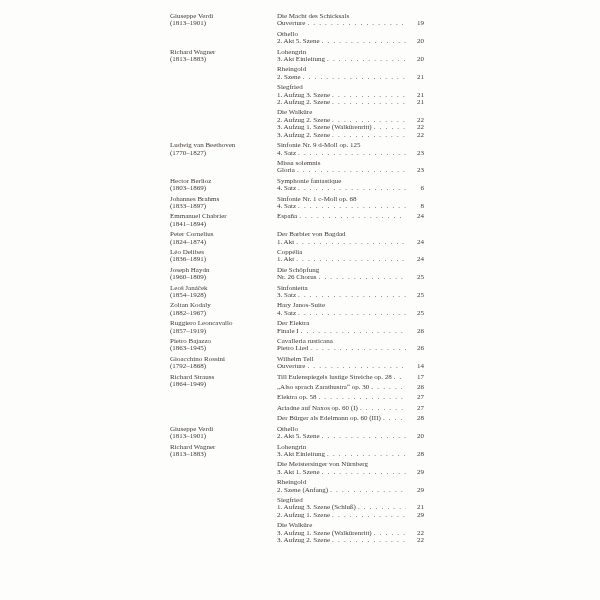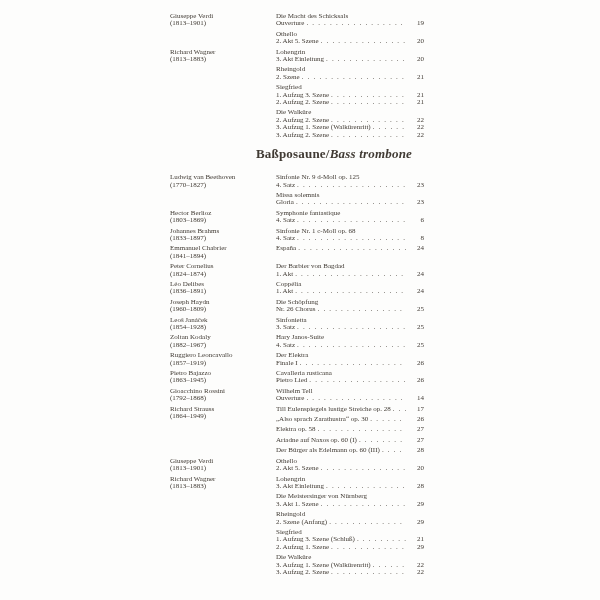--- a/index.html
+++ b/index.html
@@ -8,26 +8,26 @@
   body {
     background: #fdfdfc;
     font-family: "Liberation Serif", "DejaVu Serif", serif;
     color: #413b34;
     position: relative;
     overflow: hidden;
   }
   .page { position: absolute; inset: 0; }
   .content { position: absolute; left: 170px; top: 13px; width: 254px; }
 
-  .entry { display: flex; align-items: flex-start; margin-bottom: 3px; }
+  .entry { display: flex; align-items: flex-start; margin-bottom: 3px; gap: 25px; }
   .composer { flex: 0 0 82px; width: 82px; padding-right: 4px; }
   .works { flex: 1 1 auto; min-width: 0; }
 
   .cname, .cdates, .wtitle, .item { font-size: 7px; line-height: 7.4px; white-space: nowrap; }
-  .work { margin-bottom: 3px; margin-left: 24px; }
+  .work { margin-bottom: 3px; }
   .work:last-child { margin-bottom: 0; }
 
   .item { display: flex; align-items: flex-start; }
   .ilabel { white-space: nowrap; flex: 0 0 auto; }
   .leader { flex: 1 1 auto; overflow: hidden; white-space: nowrap; margin: 0 2px; color: #4c463e; }
   .leader::after {
     content: ". . . . . . . . . . . . . . . . . . . . . . . . . . . . . . . . . . . . . . . . . . . . . . . . . .";
     letter-spacing: 1.2px;
   }
   .pnum { flex: 0 0 16px; width: 16px; text-align: right; }
@@ -126,21 +126,20 @@
               <div class="item">
                 <span class="ilabel">3. Aufzug 2. Szene</span>
                 <span class="leader"></span>
                 <span class="pnum">22</span>
               </div>
             </div>
           </div>
         </div>
       </div>
 
-    <h1 class="heading"><span class="h-de">Baßposaune/</span><span class="h-en">Bass trombone</span></h1>
 
     <div class="section" id="section-1">
         <div class="entry">
           <div class="composer">
             <div class="cname">Ludwig van Beethoven</div>
             <div class="cdates">(1770–1827)</div>
           </div>
           <div class="works">
             <div class="work">
               <div class="wtitle">Sinfonie Nr. 9 d-Moll op. 125</div>

